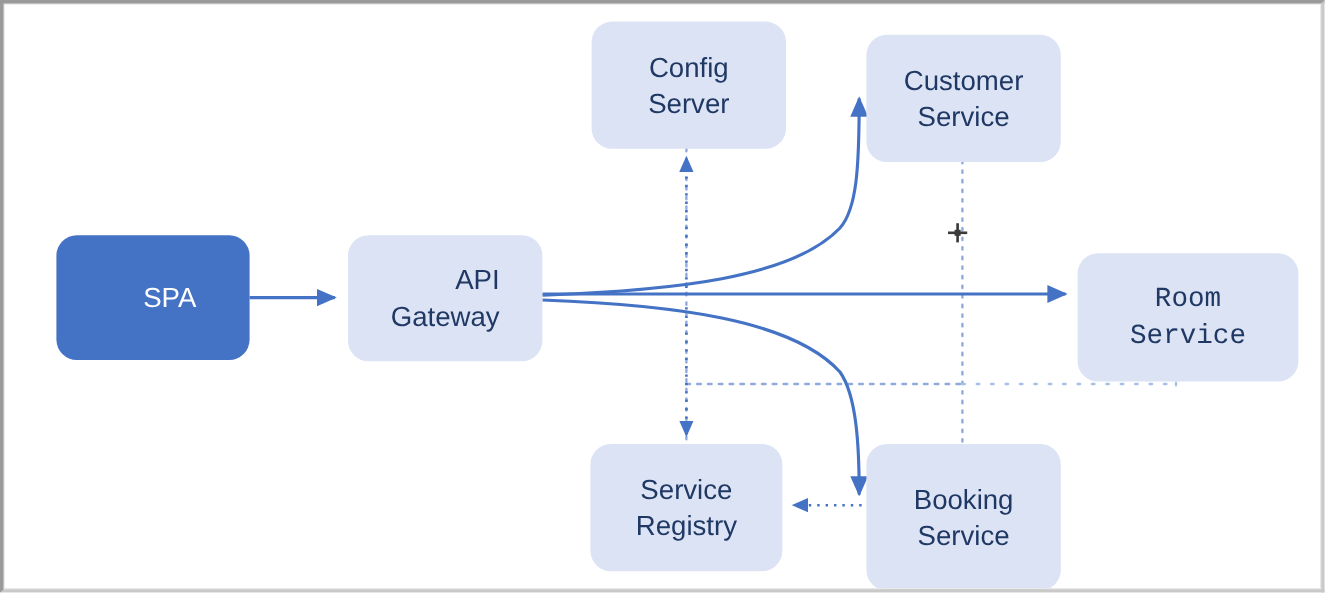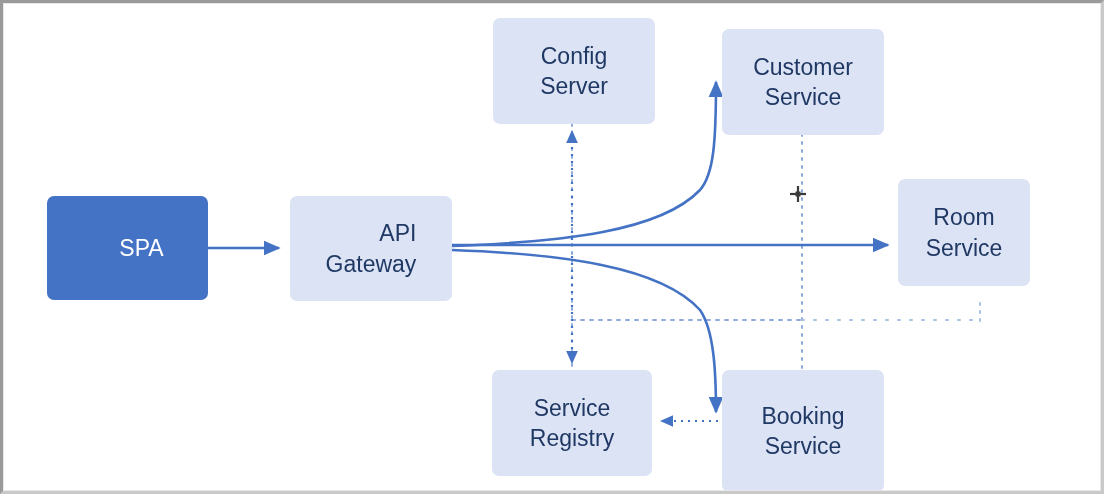--- a/index.html
+++ b/index.html
@@ -36,21 +36,21 @@
     width: 1098px; height: 488px;
     box-sizing: border-box;
     border: 1px solid #e8e8e8;
     pointer-events: none;
     z-index: 39;
   }
 
   .node {
     position: absolute;
     box-sizing: border-box;
-    border-radius: 7px;
+    border-radius: 17px;
     display: flex;
     align-items: center;
     justify-content: center;
     text-align: center;
     line-height: 1.32;
     font-size: 23px;
     z-index: 20;
   }
   .node-light {
     background: #dce3f4;
@@ -143,21 +143,21 @@
   <div class="node node-light" style="left:493px; top:18px; width:162px; height:106px;">
     <span class="node-label">Config
 Server</span>
   </div>
 
   <div class="node node-light" style="left:722px; top:29px; width:162px; height:106px;">
     <span class="node-label">Customer
 Service</span>
   </div>
 
-  <div class="node node-light" style="left:898px; top:179px; width:132px; height:107px;">
+  <div class="node node-light" style="left:898px; top:211px; width:184px; height:107px;font-family:Liberation Mono, monospace;">
     <span class="node-label">Room
 Service</span>
   </div>
 
   <div class="node node-light" style="left:492px; top:370px; width:160px; height:106px;">
     <span class="node-label">Service
 Registry</span>
   </div>
 
   <div class="node node-light" style="left:722px; top:370px; width:162px; height:122px;">

